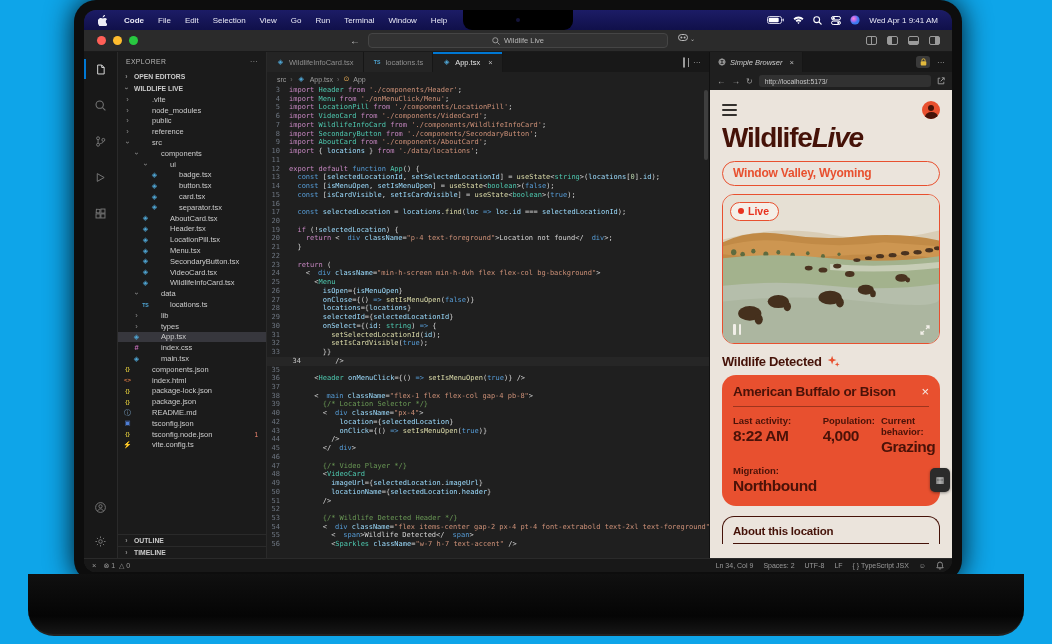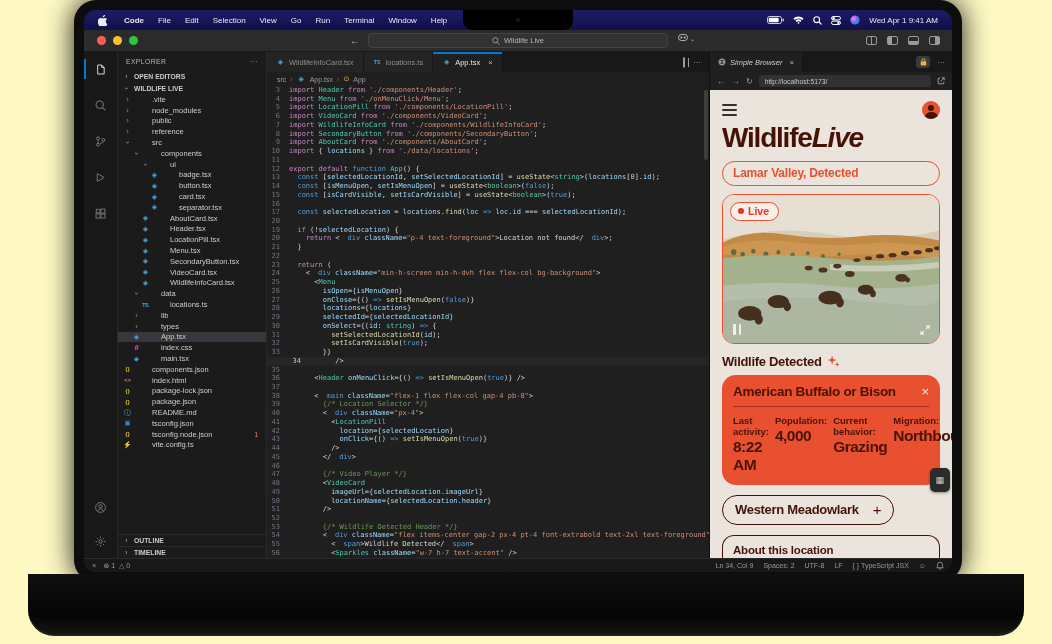--- a/index.html
+++ b/index.html
@@ -1,18 +1,18 @@
 <!DOCTYPE html>
 <html><head>
 <meta charset="utf-8">
 <style>
   * { margin:0; padding:0; box-sizing:border-box; }
   html,body { width:1052px; height:644px; background:#000; overflow:hidden;
               font-family:"Liberation Sans", sans-serif; }
-  .stage { position:relative; width:1052px; height:644px; background:#fef9c3; }
+  .stage { position:relative; width:1052px; height:644px; background:#0ea5e9; }
   
   .lid { position:absolute; left:74px; top:0; width:888px; height:582px;
          background:#0d0d0d; border-radius:22px; box-shadow:0 0 28px rgba(0,0,0,.9); }
   .base { position:absolute; left:28px; top:574px; width:996px; height:62px;
           background:linear-gradient(180deg,#101010,#050505 70%,#161616);
           border-radius:0 0 26px 26px; border-bottom:2px solid #222; }
   .screen { position:absolute; left:84px; top:10px; width:868px; height:562px;
             background:#1e1e1e; border-radius:12px; overflow:hidden; }
   
   .menubar { position:absolute; left:0; top:0; width:100%; height:20px;
@@ -152,21 +152,21 @@
   .pausebtn span { width:2.5px; height:11px; background:#f2efe9; border-radius:1px; }
   .expand { position:absolute; right:9px; bottom:8px; }
   .wd-head { display:flex; align-items:center; gap:5px; margin-top:10px;
              font-size:13px; font-weight:800; letter-spacing:-.3px; }
   .infocard { margin-top:6px; background:#E8502F; border-radius:14px; padding:9px 11px 11px;
               color:#4A1208; }
   .ic-head { display:flex; align-items:center; justify-content:space-between;
              padding-bottom:7px; border-bottom:1.2px solid rgba(69,18,8,.45); }
   .ic-title { font-size:13.5px; font-weight:800; letter-spacing:-.3px; }
   .ic-x { color:#f6ede7; font-size:13px; font-weight:400; }
-  .ic-grid { display:grid; grid-template-columns:1fr 1fr 1fr 1fr; gap:9px 6px; margin-top:8px; }
+  .ic-grid { display:grid; grid-template-columns:1fr 1fr 1fr; gap:9px 6px; margin-top:8px; }
   .stat .l { font-size:9.5px; font-weight:600; }
   .stat .v { font-size:15.5px; font-weight:800; letter-spacing:-.5px; margin-top:1px; }
   .add-pill { margin-top:10px; display:inline-flex; align-items:center; gap:14px;
               border:1.6px solid #451208; border-radius:15px; padding:5px 12px 6px;
               font-size:13px; font-weight:800; letter-spacing:-.3px; }
   .add-pill .plus { font-weight:400; font-size:15px; }
   .about { margin-top:10px; border:1.6px solid #451208; border-radius:12px 12px 0 0;
            border-bottom:none; padding:8px 10px 0; }
   .about h3 { font-size:11.5px; font-weight:800; padding-bottom:6px;
               border-bottom:1.2px solid #451208; letter-spacing:-.2px; }
@@ -703,24 +703,20 @@
               </div>
                 <div class="cl">
                 <span class="ln">39</span>
                 <span class="toks"><span class="tk" data-tk="c">        {/* Location Selector */}</span></span>
               </div>
                 <div class="cl">
                 <span class="ln">40</span>
                 <span class="toks"><span class="tk" data-tk="pu">        &lt;</span><span class="tk" data-tk="tag">div</span><span class="tk" data-tk="pu"> </span><span class="tk" data-tk="v">className</span><span class="tk" data-tk="pu">=</span><span class="tk" data-tk="st">"px-4"</span><span class="tk" data-tk="pu">&gt;</span></span>
               </div>
                 <div class="cl">
-                <span class="ln">41</span>
-                <span class="toks"><span class="tk" data-tk="pu">          &lt;</span><span class="tk" data-tk="ty">LocationPill</span></span>
-              </div>
-                <div class="cl">
                 <span class="ln">42</span>
                 <span class="toks"><span class="tk" data-tk="v">            location</span><span class="tk" data-tk="pu">={</span><span class="tk" data-tk="v">selectedLocation</span><span class="tk" data-tk="pu">}</span></span>
               </div>
                 <div class="cl">
                 <span class="ln">43</span>
                 <span class="toks"><span class="tk" data-tk="v">            onClick</span><span class="tk" data-tk="pu">={() </span><span class="tk" data-tk="bl">=&gt;</span><span class="tk" data-tk="pu"> </span><span class="tk" data-tk="fn">setIsMenuOpen</span><span class="tk" data-tk="pu">(</span><span class="tk" data-tk="bl">true</span><span class="tk" data-tk="pu">)}</span></span>
               </div>
                 <div class="cl">
                 <span class="ln">44</span>
                 <span class="toks"><span class="tk" data-tk="pu">          /&gt;</span></span>
@@ -814,21 +810,21 @@
           <div class="app">
             <div class="app-top">
               <span class="burger">
                   <span></span>
                   <span></span>
                   <span></span>
                 </span>
               <span class="avatar"></span>
             </div>
             <div class="brand"><span>Wildlife</span><span class="it">Live</span></div>
-            <div class="loc-pill">Lamar Valley, Detected</div>
+            <div class="loc-pill">Window Valley, Wyoming</div>
 
             <div class="video">
               <svg class="land" viewBox="0 0 242 150" preserveAspectRatio="none">
                 <rect x="0" y="0" width="242" height="52" fill="#E6E0D4"></rect>
                 <path d="M0 45 Q60 30 120 40 T242 36 V60 H0 Z" fill="#D9CDB6"></path>
                 <path d="M0 48 Q30 34 70 40 Q110 46 150 42 Q200 38 242 46 V78 H0 Z" fill="#C18A46"></path>
                 <path d="M0 52 Q40 42 80 48 Q130 54 180 48 L242 52 V64 Q180 58 120 62 Q60 66 0 60 Z" fill="#D19B55" opacity="0.7"></path>
                 <g fill="#5E6B3F">
                     <circle cx="12" cy="58" r="3"></circle>
                     <circle cx="22" cy="60" r="2.6"></circle>
@@ -912,24 +908,20 @@
                   <div class="l">Current behavior:</div>
                   <div class="v">Grazing</div>
                 </div>
                   <div class="stat">
                   <div class="l">Migration:</div>
                   <div class="v">Northbound</div>
                 </div>
                 </div>
             </div>
 
-            <div class="add-pill">
-              <span>Western Meadowlark</span>
-              <span class="plus">+</span>
-            </div>
 
             <div class="about">
               <h3>About this location</h3>
 
             </div>
           </div>
           <div class="floatbtn">▦</div>
         </div>
       </div>
 

